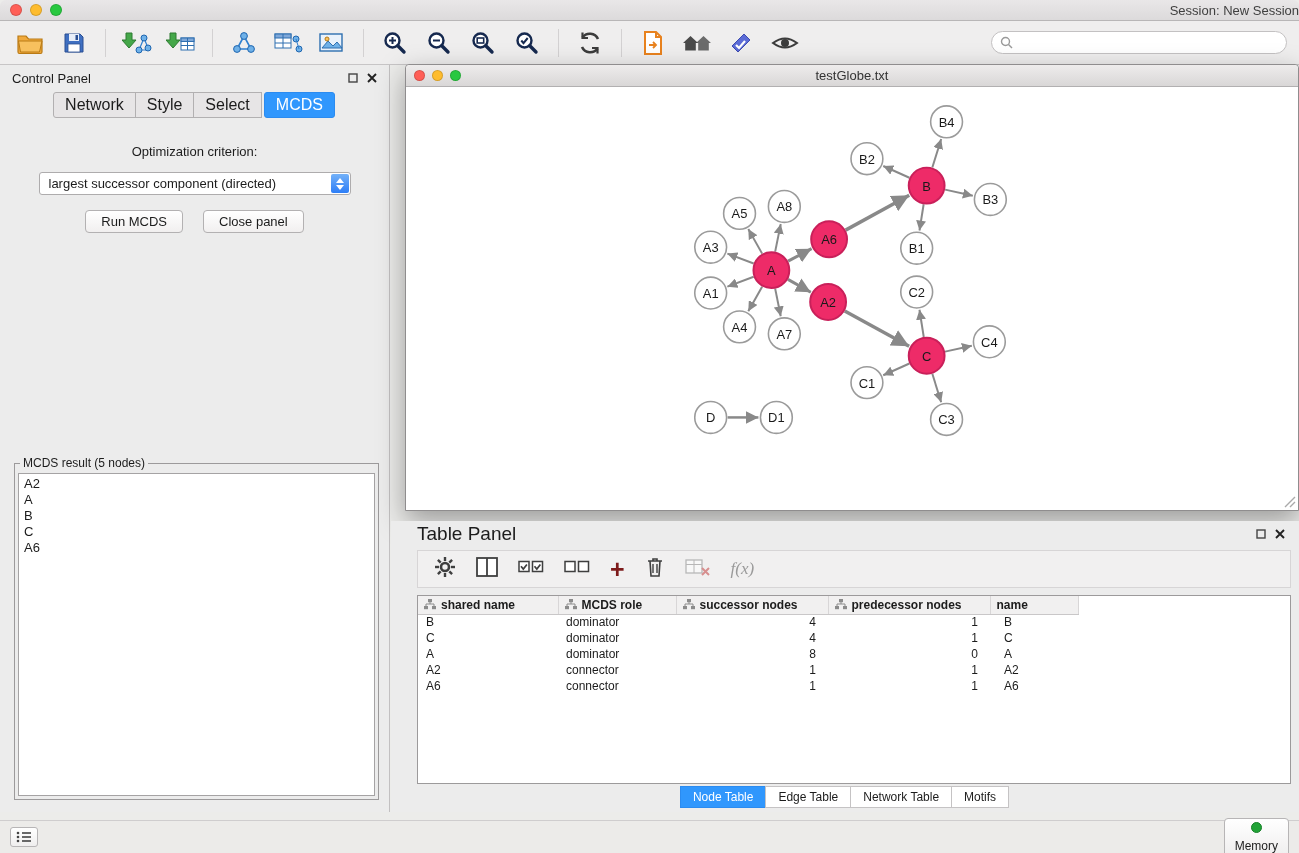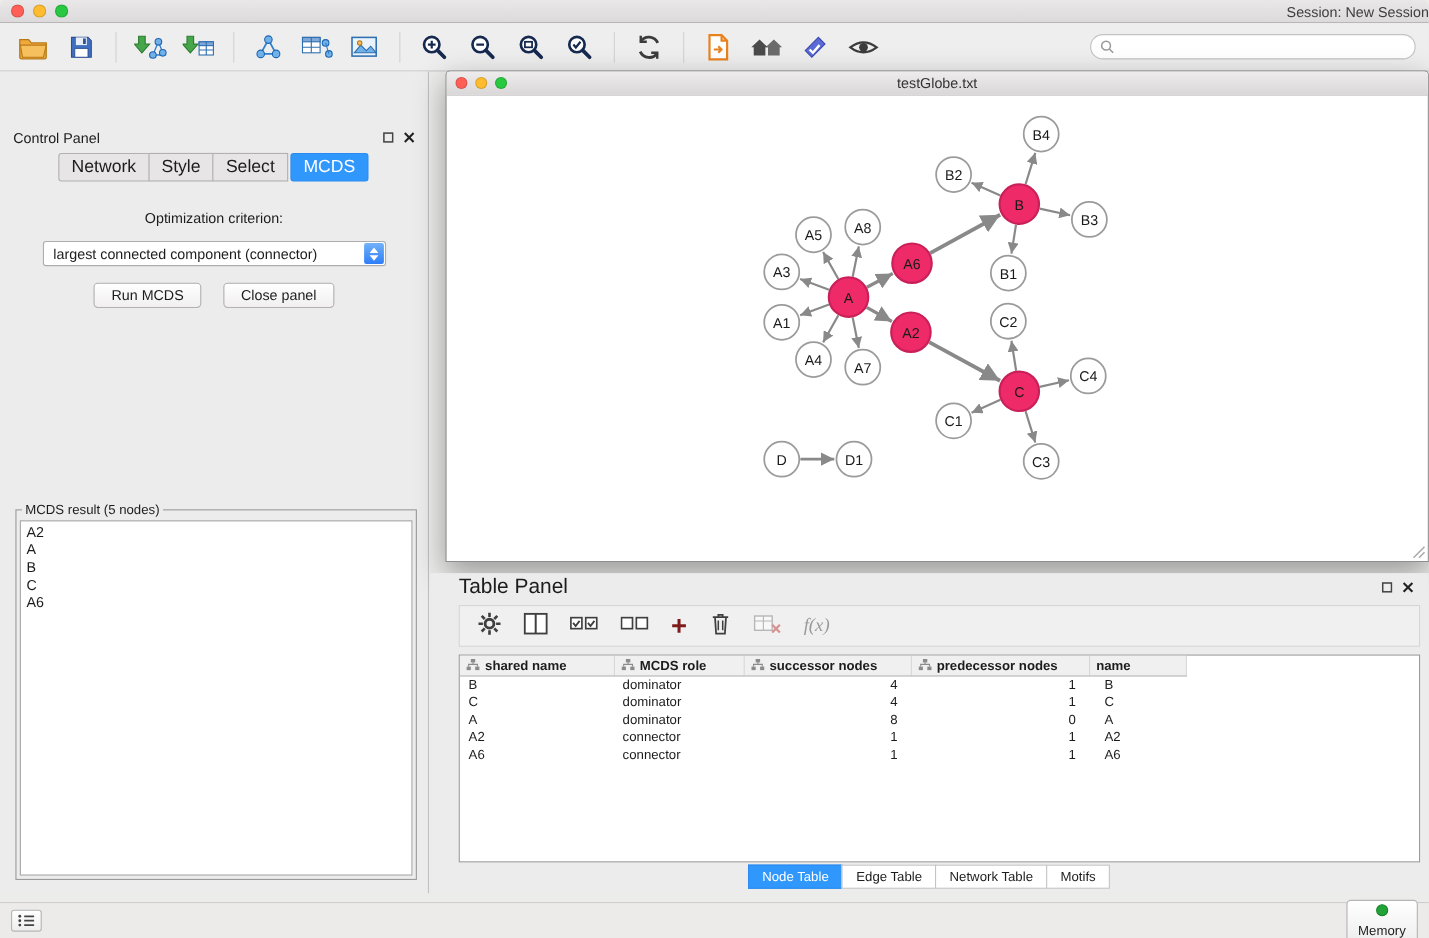--- a/index.html
+++ b/index.html
@@ -34,21 +34,21 @@
     padding:0 8px; gap:5px;
   }
   .search-box input { border:none; outline:none; flex:1; font-size:12px; background:transparent; font-family:"Liberation Sans",sans-serif; }
   
   .workspace { position:absolute; top:65px; left:0; right:0; bottom:33px; }
   
   .control-panel {
     position:absolute; left:0; top:0; width:390px; bottom:8px;
     background:#ececec; border-right:1px solid #c2c0c1;
   }
-  .cp-header { height:26px; display:flex; align-items:center; padding:0 12px; font-size:13px; color:#1c1c1c;margin-top:47px; }
+  .cp-header { height:26px; display:flex; align-items:center; padding:0 12px; font-size:13px; color:#1c1c1c; }
   .panel-controls { margin-left:auto; display:flex; gap:9px; align-items:center; }
   .panel-controls span { display:flex; cursor:default; }
   .cp-tabs { display:flex; justify-content:center; margin-top:1px; }
   .cp-tab {
     font-size:16px; padding:3px 11px; border:1px solid #b2b0b1;
     background:#e7e5e6; margin-left:-1px; color:#1c1c1c;
   }
   .cp-tab:first-child { border-radius:3px 0 0 3px; }
   .cp-tab.active { background:#3097fd; color:#fff; border-color:#2b8bf0; border-radius:3px; margin-left:2px; }
   .cp-content { padding-top:26px; text-align:center; }
@@ -307,21 +307,21 @@
     </div>
     <div class="cp-tabs">
       <span class="cp-tab">Network</span>
       <span class="cp-tab">Style</span>
       <span class="cp-tab">Select</span>
       <span class="cp-tab active">MCDS</span>
     </div>
     <div class="cp-content">
       <div class="opt-label">Optimization criterion:</div>
       <div class="dropdown">
-        <span>largest connected component (connector)</span>
+        <span>largest successor component (directed)</span>
         <span class="dropdown-stepper">
           <span class="arrow-up"></span>
             <span class="arrow-down"></span>
         </span>
       </div>
       <div class="buttons-row">
         <button class="cp-button">Run MCDS</button>
         <button class="cp-button">Close panel</button>
       </div>
     </div>

